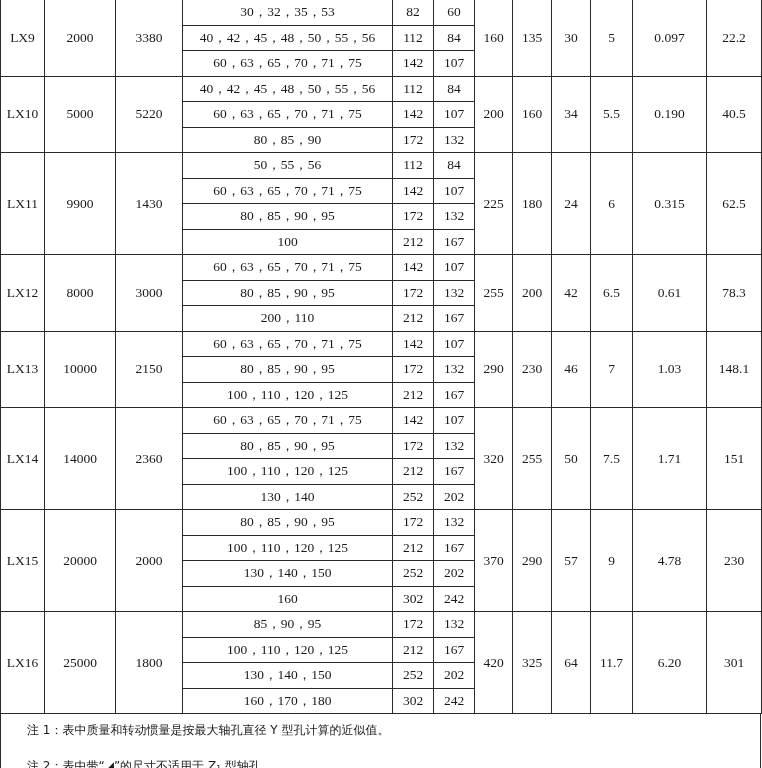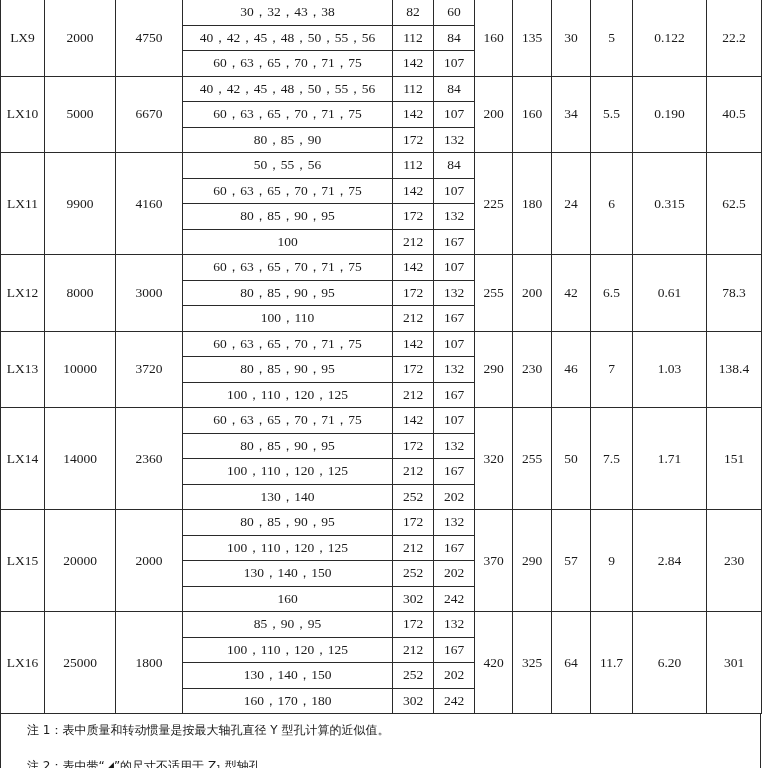--- a/index.html
+++ b/index.html
@@ -30,45 +30,45 @@
       <col style="width:39px">
     <col style="width:39px">
       <col style="width:42px">
       <col style="width:74px">
       <col style="width:55px">
   </colgroup>
   <tbody id="tbody">
       <tr>
         <td rowspan="3">LX9</td>
         <td rowspan="3">2000</td>
-        <td rowspan="3">4750</td>
-        <td>30，32，43，38</td>
+        <td rowspan="3">3380</td>
+        <td>30，32，35，53</td>
         <td>82</td>
         <td>60</td>
         <td rowspan="3">160</td>
         <td rowspan="3">135</td>
         <td rowspan="3">30</td>
         <td rowspan="3">5</td>
-        <td rowspan="3">0.122</td>
+        <td rowspan="3">0.097</td>
         <td rowspan="3">22.2</td>
       </tr>
       <tr>
         <td>40，42，45，48，50，55，56</td>
         <td>112</td>
         <td>84</td>
       </tr>
       <tr>
         <td>60，63，65，70，71，75</td>
         <td>142</td>
         <td>107</td>
       </tr>
       <tr>
         <td rowspan="3">LX10</td>
         <td rowspan="3">5000</td>
-        <td rowspan="3">6670</td>
+        <td rowspan="3">5220</td>
         <td>40，42，45，48，50，55，56</td>
         <td>112</td>
         <td>84</td>
         <td rowspan="3">200</td>
         <td rowspan="3">160</td>
         <td rowspan="3">34</td>
         <td rowspan="3">5.5</td>
         <td rowspan="3">0.190</td>
         <td rowspan="3">40.5</td>
       </tr>
@@ -78,21 +78,21 @@
         <td>107</td>
       </tr>
       <tr>
         <td>80，85，90</td>
         <td>172</td>
         <td>132</td>
       </tr>
       <tr>
         <td rowspan="4">LX11</td>
         <td rowspan="4">9900</td>
-        <td rowspan="4">4160</td>
+        <td rowspan="4">1430</td>
         <td>50，55，56</td>
         <td>112</td>
         <td>84</td>
         <td rowspan="4">225</td>
         <td rowspan="4">180</td>
         <td rowspan="4">24</td>
         <td rowspan="4">6</td>
         <td rowspan="4">0.315</td>
         <td rowspan="4">62.5</td>
       </tr>
@@ -124,37 +124,37 @@
         <td rowspan="3">6.5</td>
         <td rowspan="3">0.61</td>
         <td rowspan="3">78.3</td>
       </tr>
       <tr>
         <td>80，85，90，95</td>
         <td>172</td>
         <td>132</td>
       </tr>
       <tr>
-        <td>100，110</td>
+        <td>200，110</td>
         <td>212</td>
         <td>167</td>
       </tr>
       <tr>
         <td rowspan="3">LX13</td>
         <td rowspan="3">10000</td>
-        <td rowspan="3">3720</td>
+        <td rowspan="3">2150</td>
         <td>60，63，65，70，71，75</td>
         <td>142</td>
         <td>107</td>
         <td rowspan="3">290</td>
         <td rowspan="3">230</td>
         <td rowspan="3">46</td>
         <td rowspan="3">7</td>
         <td rowspan="3">1.03</td>
-        <td rowspan="3">138.4</td>
+        <td rowspan="3">148.1</td>
       </tr>
       <tr>
         <td>80，85，90，95</td>
         <td>172</td>
         <td>132</td>
       </tr>
       <tr>
         <td>100，110，120，125</td>
         <td>212</td>
         <td>167</td>
@@ -192,21 +192,21 @@
         <td rowspan="4">LX15</td>
         <td rowspan="4">20000</td>
         <td rowspan="4">2000</td>
         <td>80，85，90，95</td>
         <td>172</td>
         <td>132</td>
         <td rowspan="4">370</td>
         <td rowspan="4">290</td>
         <td rowspan="4">57</td>
         <td rowspan="4">9</td>
-        <td rowspan="4">2.84</td>
+        <td rowspan="4">4.78</td>
         <td rowspan="4">230</td>
       </tr>
       <tr>
         <td>100，110，120，125</td>
         <td>212</td>
         <td>167</td>
       </tr>
       <tr>
         <td>130，140，150</td>
         <td>252</td>

